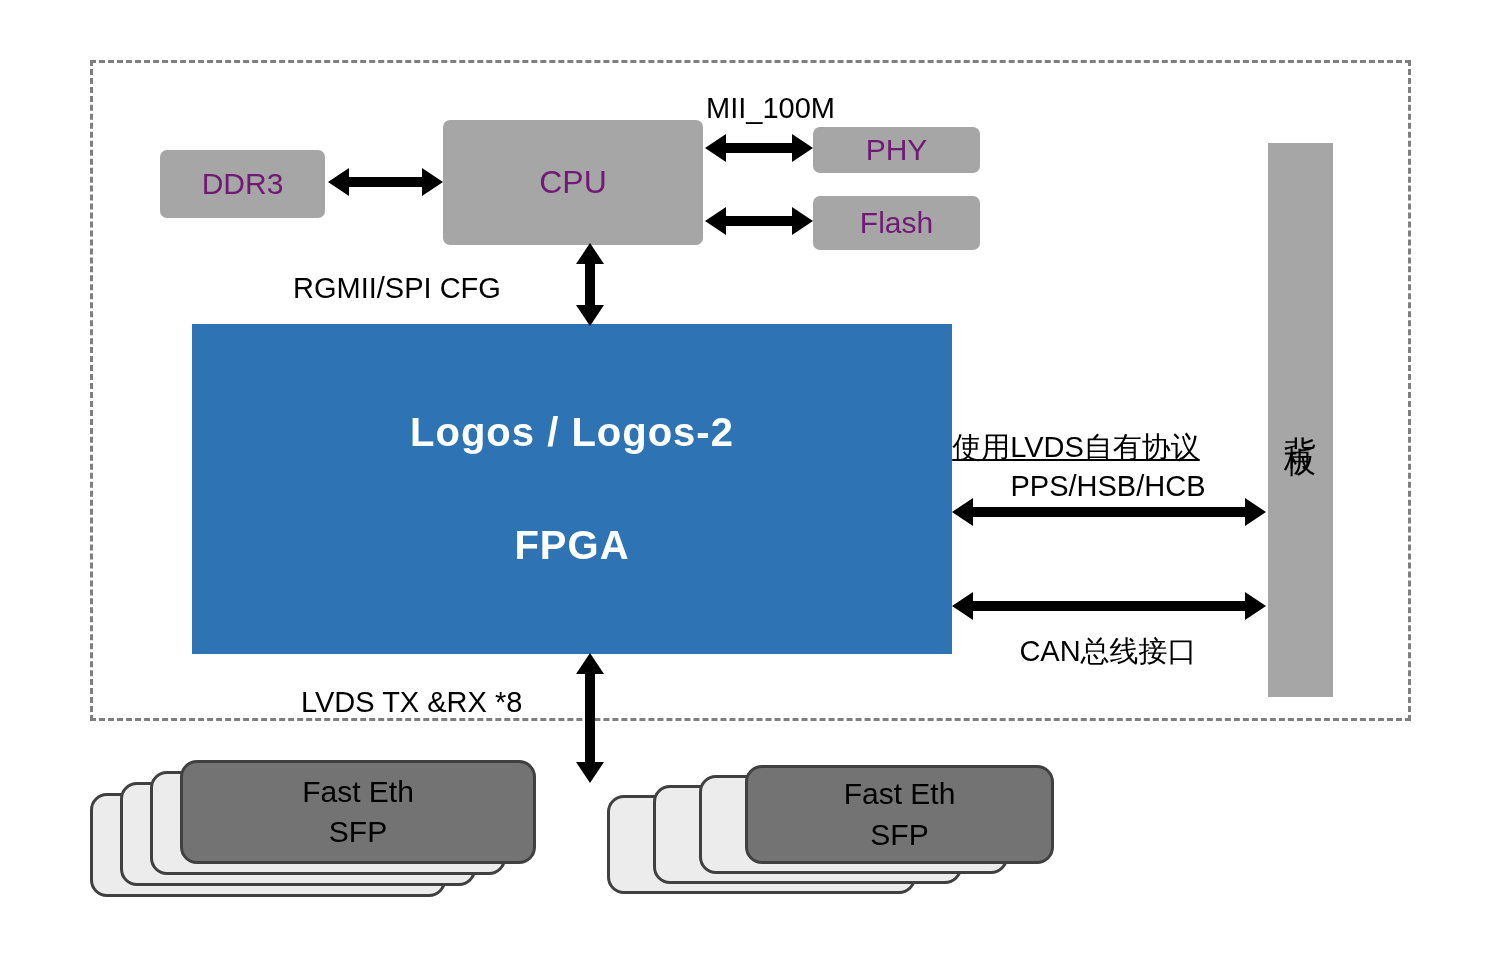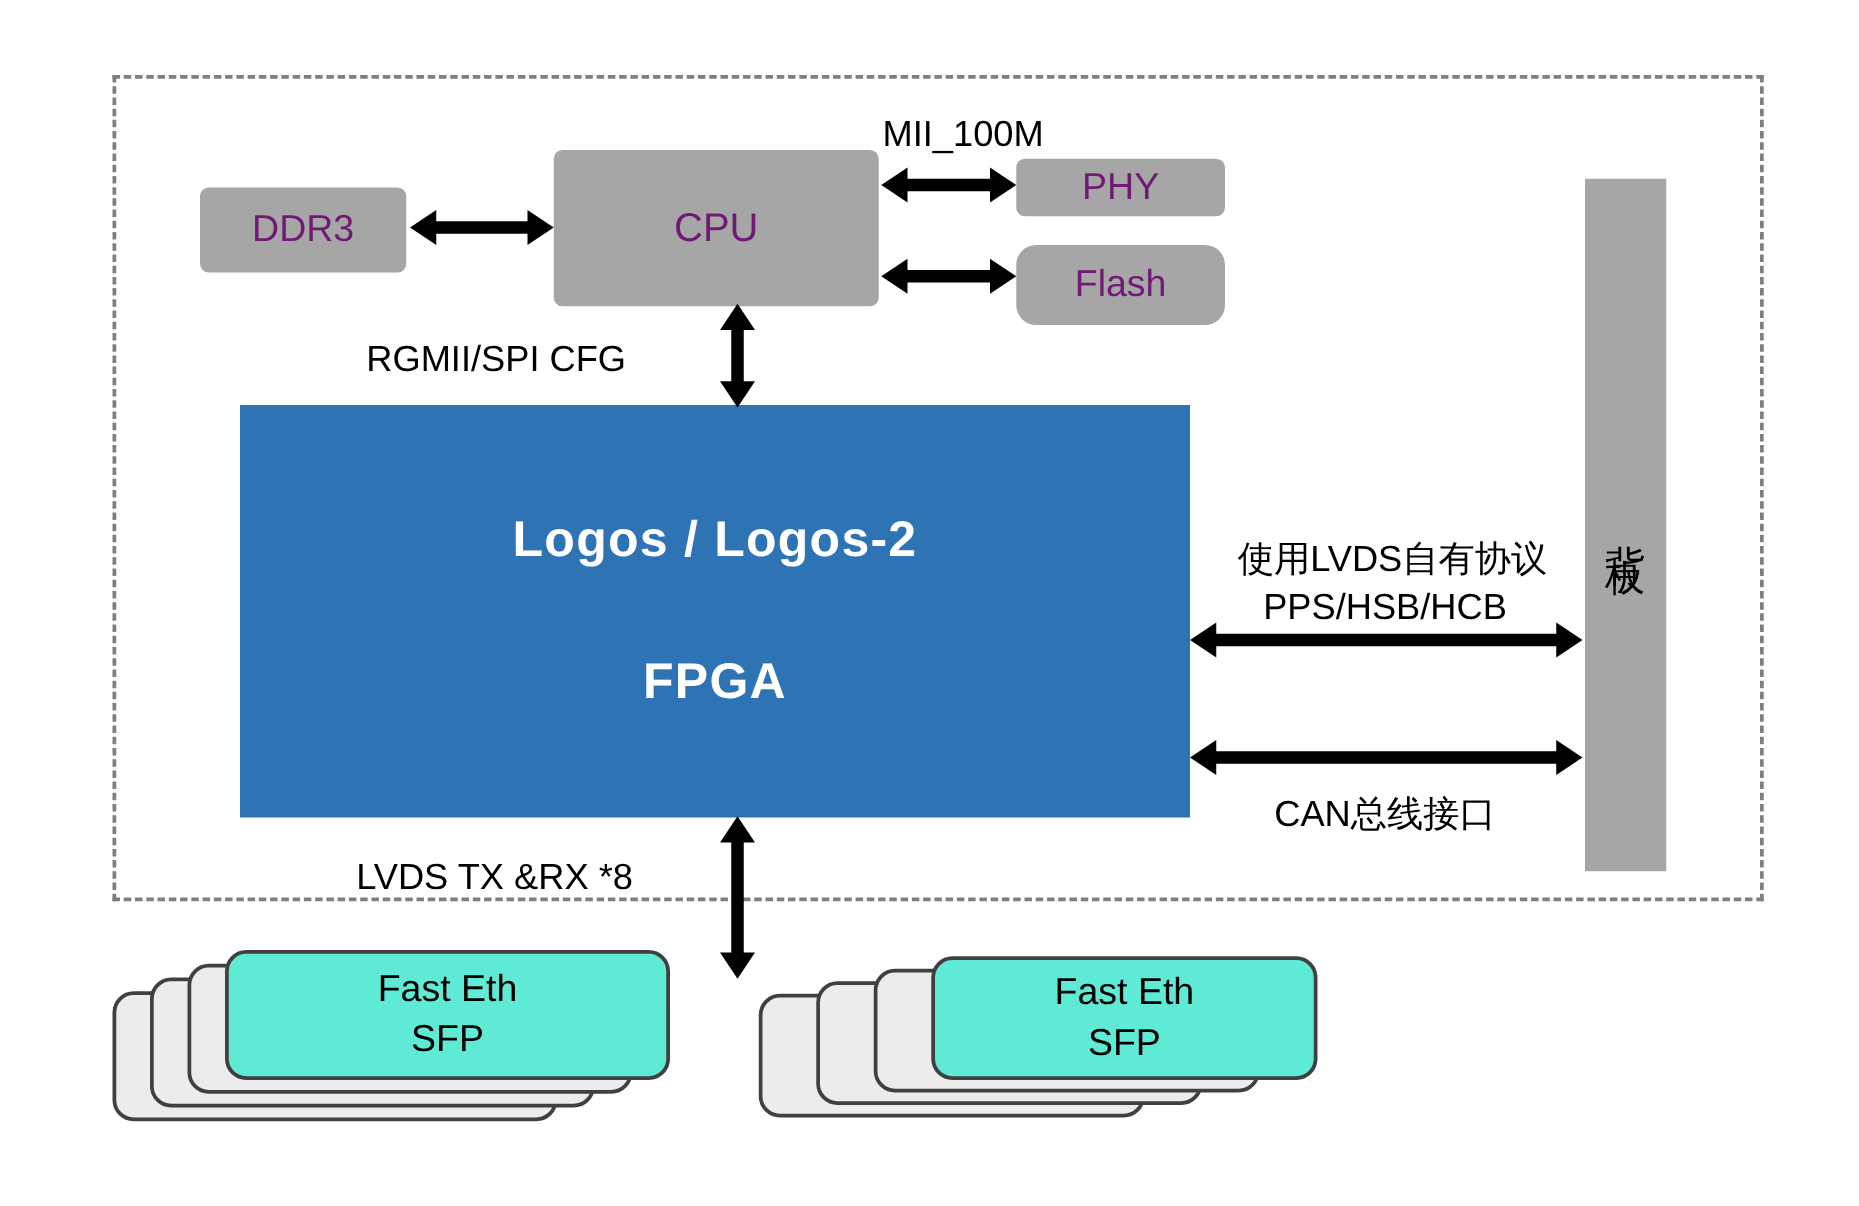--- a/index.html
+++ b/index.html
@@ -12,42 +12,42 @@
     border:3px dashed #7f7f7f;
   }
   .block {
     position:absolute; background:#a6a6a6; border-radius:7px;
     display:flex; align-items:center; justify-content:center;
     font-size:30px; color:#701a75;
   }
   .blk-ddr3  { left:160px; top:150px; width:165px; height:68px;text-align:center; }
   .blk-cpu   { left:443px; top:120px; width:260px; height:125px; font-size:32px; }
   .blk-phy   { left:813px; top:127px; width:167px; height:46px; }
-  .blk-flash { left:813px; top:196px; width:167px; height:64px;border-radius:16px; }
+  .blk-flash { left:813px; top:196px; width:167px; height:54px; }
   .fpga {
     position:absolute; left:192px; top:324px; width:760px; height:330px;
     background:#2e74b5; color:#fff; display:flex; flex-direction:column;
     align-items:center; justify-content:center; gap:68px;
     font-weight:bold; font-size:40px; letter-spacing:1px;
   }
   .backplane {
     position:absolute; left:1268px; top:143px; width:65px; height:554px;
     background:#a6a6a6; display:flex; align-items:center; justify-content:center;
   }
   .backplane span {
     writing-mode:vertical-rl; text-orientation:upright;
     font-size:32px; letter-spacing:10px; color:#000;
   }
   .lbl { position:absolute; font-size:29px; color:#000; white-space:nowrap; }
   .lbl-mii   { left:706px; top:92px; }
   .lbl-rgmii { left:293px; top:272px; }
-  .lbl-proto { left:956px; top:428px; width:316px; text-align:center; }
+  .lbl-proto { left:918px; top:428px; width:316px; text-align:center;text-decoration:underline; }
   .lbl-pps   { left:950px; top:470px; width:316px; text-align:center; }
   .lbl-can   { left:950px; top:632px; width:316px; text-align:center; }
-  .lbl-lvds  { left:285px; top:686px; }
+  .lbl-lvds  { left:301px; top:686px; }
 
   .h-arrow, .v-arrow { position:absolute; }
   .h-arrow .shaft { position:absolute; left:16px; right:16px; top:50%; margin-top:-5px; height:10px; background:#000; }
   .h-arrow .head-l { position:absolute; left:0; top:50%; margin-top:-14px; width:0; height:0;
                      border-top:14px solid transparent; border-bottom:14px solid transparent; border-right:21px solid #000; }
   .h-arrow .head-r { position:absolute; right:0; top:50%; margin-top:-14px; width:0; height:0;
                      border-top:14px solid transparent; border-bottom:14px solid transparent; border-left:21px solid #000; }
   .v-arrow .shaft { position:absolute; top:16px; bottom:16px; left:50%; margin-left:-5px; width:10px; background:#000; }
   .v-arrow .head-t { position:absolute; top:0; left:50%; margin-left:-14px; width:0; height:0;
                      border-left:14px solid transparent; border-right:14px solid transparent; border-bottom:21px solid #000; }
@@ -59,21 +59,21 @@
   .arr-cpu-flash { left:705px; top:206px; width:108px; height:30px; }
   .arr-cpu-fpga  { left:574px; top:243px; width:32px; height:83px; }
   .arr-fpga-bp1  { left:952px; top:497px; width:314px; height:30px; }
   .arr-fpga-bp2  { left:952px; top:591px; width:314px; height:30px; }
   .arr-fpga-sfp  { left:574px; top:653px; width:32px; height:130px; }
 
   .card {
     position:absolute; border:3px solid #404040; border-radius:17px; background:#ececec;
   }
   .card.front {
-    background:#5eead4; display:flex; flex-direction:column;
+    background:#737373; display:flex; flex-direction:column;
     align-items:center; justify-content:center; font-size:30px; line-height:1.35;
   }
   
   .cL3 { left:90px;  top:793px; width:350px; height:98px; }
   .cL2 { left:120px; top:782px; width:350px; height:98px; }
   .cL1 { left:150px; top:771px; width:350px; height:98px; }
   .cL0 { left:180px; top:760px; width:350px; height:98px; }
   
   .cR3 { left:607px; top:795px; width:303px; height:93px; }
   .cR2 { left:653px; top:785px; width:303px; height:93px; }

